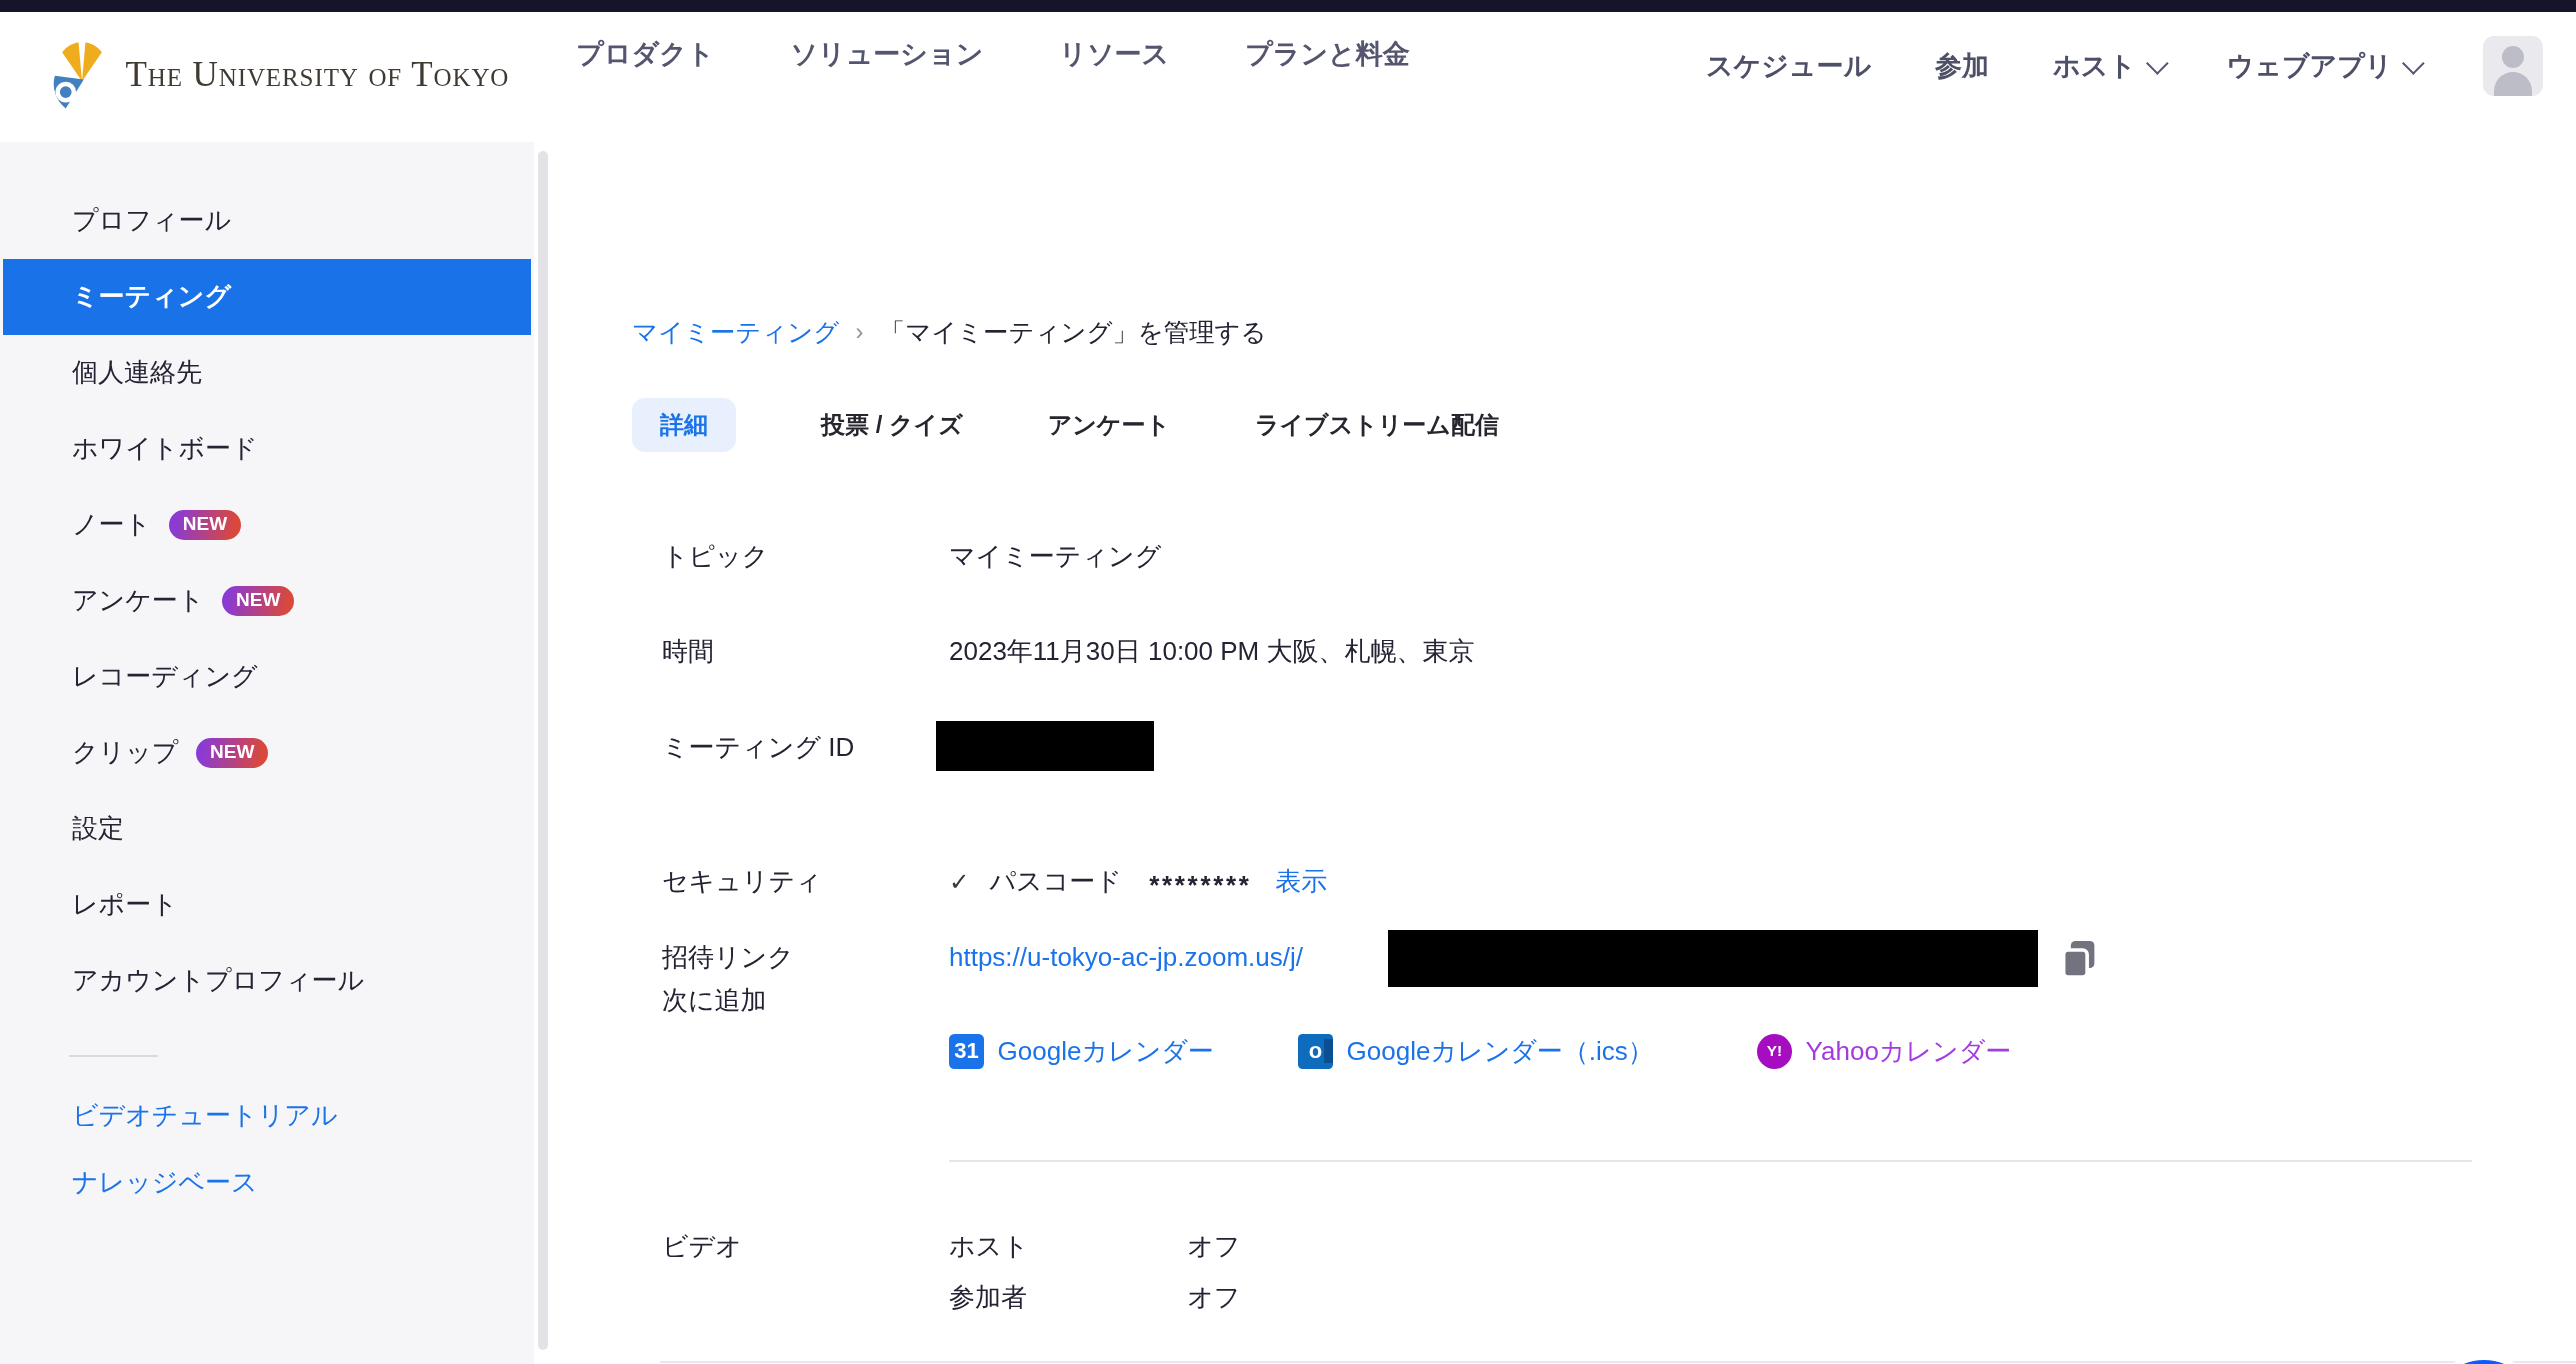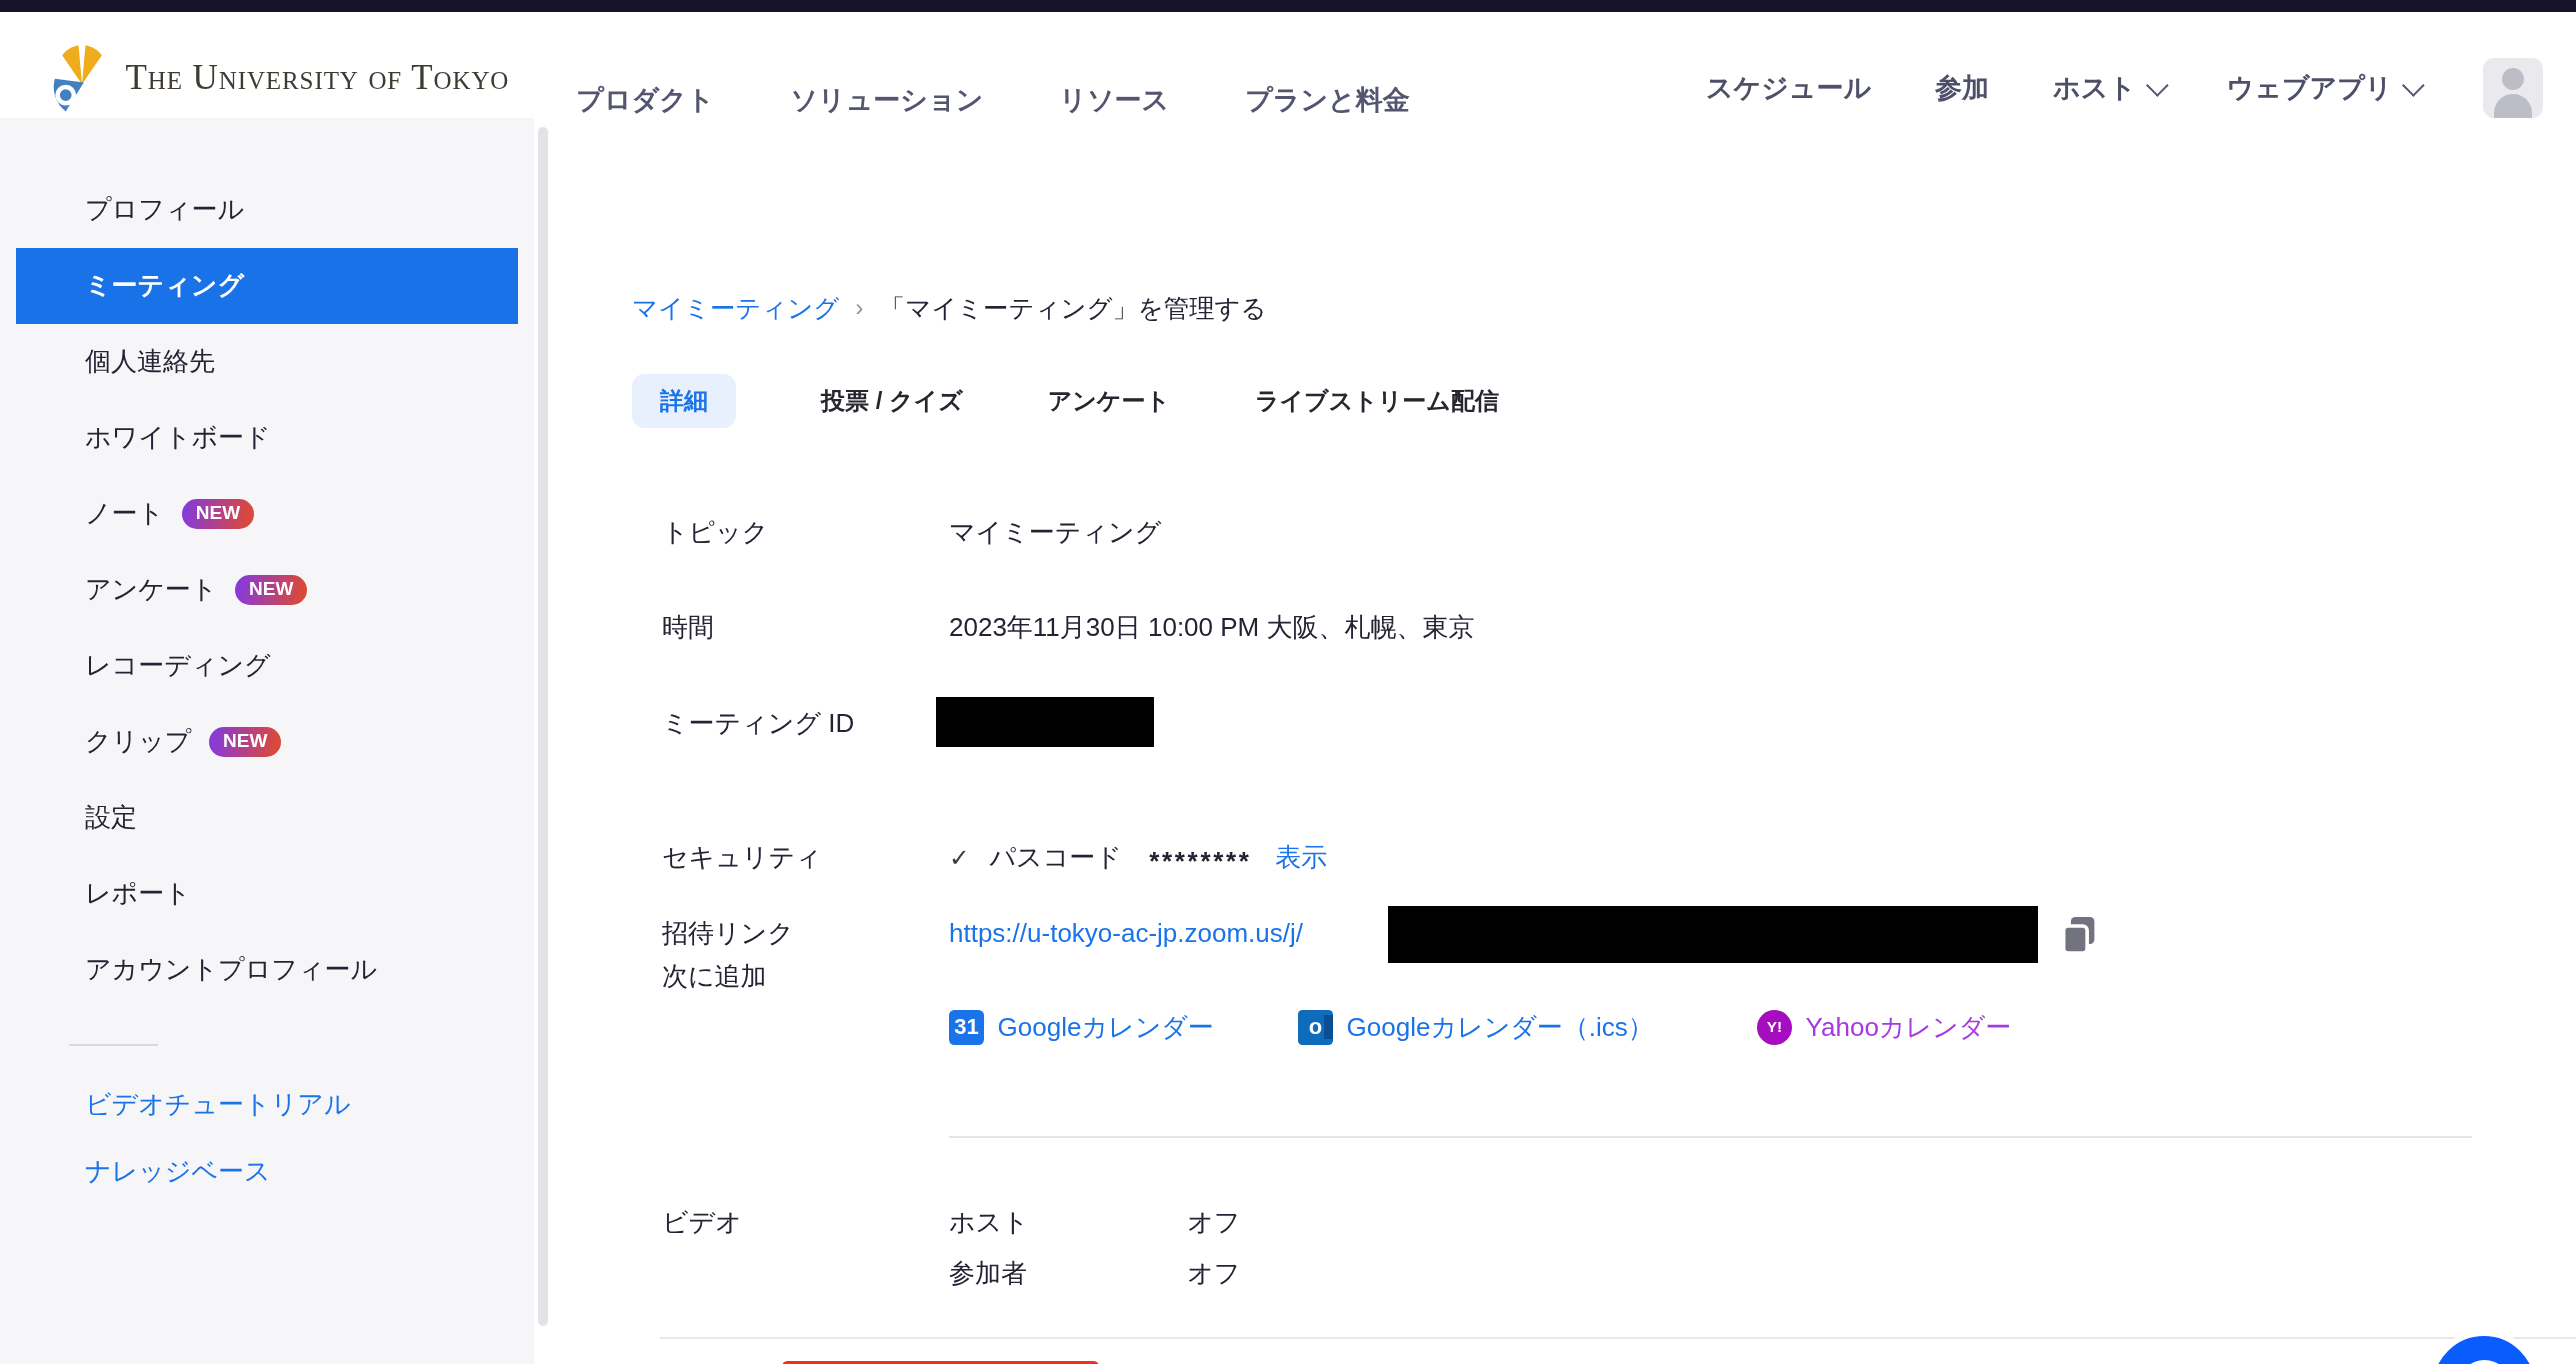--- a/index.html
+++ b/index.html
@@ -1,39 +1,39 @@
 <!DOCTYPE html>
 <html style="font-size:14.5px"><head>
 <meta charset="utf-8">
 <style>
   html,body{margin:0;padding:0;background:#fff;}
   .screen{position:relative;width:2576px;height:1364px;background:#fff;overflow:hidden;
           font-family:"Liberation Sans","DejaVu Sans",sans-serif;color:#232333;}
   
   .topbar{height:11.8px;background:#15142a;}
   
-  .header{height:106px;display:flex;align-items:flex-end;padding:0 33px 0 53px;background:#fff;}
+  .header{height:106px;display:flex;align-items:flex-start;padding:0 33px 0 53px;background:#fff;margin-top:24px;}
   .logo{display:flex;align-items:center;gap:14.5px;flex:0 0 auto;}
   .logo-text{font-family:"Liberation Serif","DejaVu Serif",serif;font-variant:small-caps;
              font-size:35px;color:#3f3a32;letter-spacing:0.9px;white-space:nowrap;}
   .nav-left{display:flex;gap:76px;margin-left:67px;font-size:27px;font-weight:600;color:#54566f;}
   .nav-left .nav-item{white-space:nowrap;cursor:pointer;}
   .nav-right{display:flex;align-items:center;gap:64px;margin-left:auto;font-size:27px;font-weight:700;color:#4e5068;}
   .nav-right .nav-item{white-space:nowrap;display:flex;align-items:center;gap:11px;cursor:pointer;}
   .chev{width:13.6px;height:13.6px;border-right:2.7px solid #54566f;border-bottom:2.7px solid #54566f;
         transform:rotate(45deg) translateY(-3.6px);display:inline-block;}
   .avatar{width:60px;height:60px;border-radius:11px;background:#e9e9ee;position:relative;overflow:hidden;flex:0 0 auto;}
   .avatar::before{content:"";position:absolute;top:10px;left:50%;transform:translateX(-50%);
                   width:22px;height:22px;border-radius:50%;background:#bdbdc7;}
   .avatar::after{content:"";position:absolute;top:36px;left:50%;transform:translateX(-50%);
                  width:38px;height:27px;border-radius:19px 19px 0 0;background:#bdbdc7;}
   
   .bodywrap{display:flex;height:1246px;}
   .sidebar{width:534px;background:#f6f6f8;padding-top:38px;box-sizing:border-box;font-size:26px;}
-  .sidebar ul{list-style:none;margin:16px;padding:0;}
+  .sidebar ul{list-style:none;margin:3px;padding:0;}
   .sidebar li{height:76px;display:flex;align-items:center;gap:18px;padding-left:69px;font-weight:500;cursor:pointer;}
   .sidebar li.active{background:#1a72e8;color:#fff;font-weight:700;}
   .badge{display:inline-block;padding:4.5px 13.6px;border-radius:907px;color:#fff;font-size:19px;font-weight:700;
          background:linear-gradient(100deg,#8a3bd4 10%,#d9483b 90%);line-height:1.1;}
   .side-divider{height:1.8px;width:89px;background:#d9d9df;margin:36px 0 25.4px 69px;}
   .side-links{list-style:none;margin:0;padding:0;}
   .side-links li{height:67px;display:flex;align-items:center;padding-left:69px;color:#1a73e8;font-weight:500;cursor:pointer;}
   .scrollstrip{width:18px;background:#fff;position:relative;}
   .scrollthumb{position:absolute;left:3.6px;top:9px;bottom:38px;width:10px;border-radius:6.4px;background:#e2e2e7;}
   .content{flex:1;position:relative;background:#fff;}

